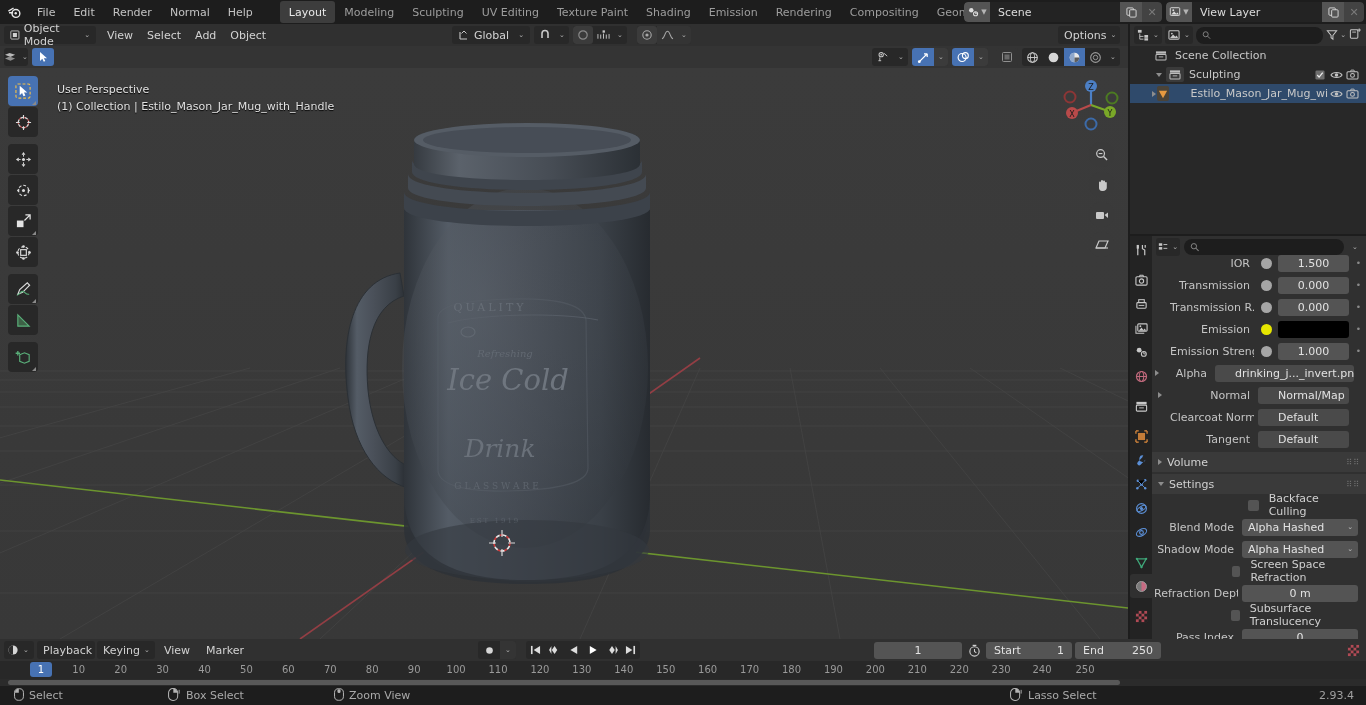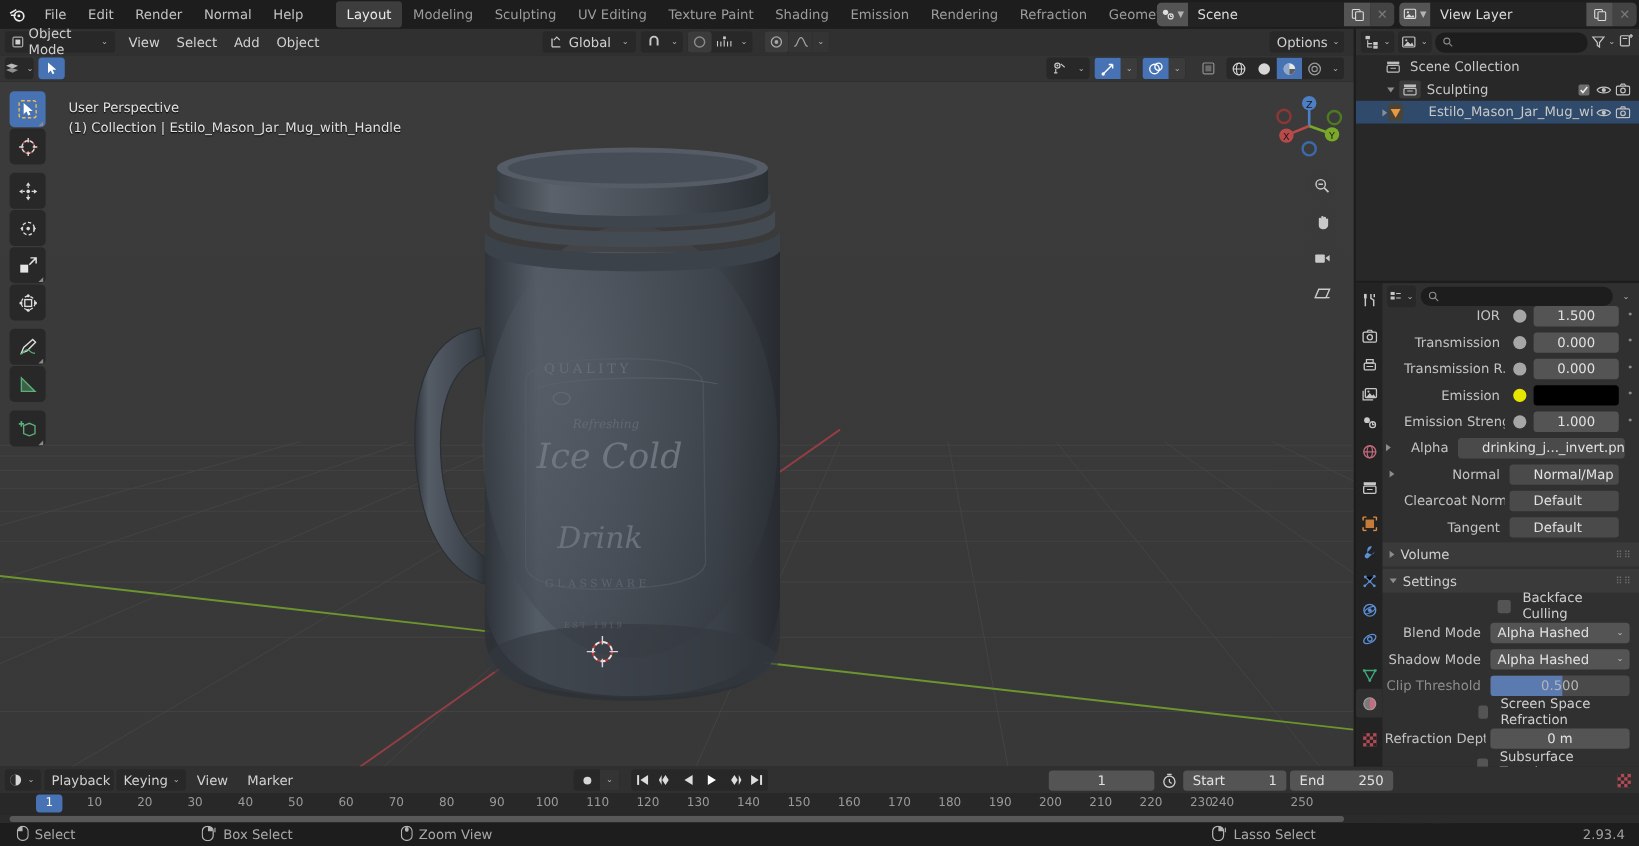--- a/index.html
+++ b/index.html
@@ -148,21 +148,21 @@
       </div>
     <div class="wtabs" id="wtabs">
         <div class="wtab active">Layout</div>
         <div class="wtab">Modeling</div>
         <div class="wtab">Sculpting</div>
         <div class="wtab">UV Editing</div>
         <div class="wtab">Texture Paint</div>
         <div class="wtab">Shading</div>
         <div class="wtab">Emission</div>
         <div class="wtab">Rendering</div>
-        <div class="wtab">Refraction</div>
+        <div class="wtab">Compositing</div>
         <div class="wtab">Geometry Nodes</div>
         <div class="wtab">Scripting</div>
         <div class="wtab wtab-plus">+</div>
       </div>
 
     <div class="topright">
       <div class="idblock">
         <div class="idbtn">
           <svg width="12" height="12" viewBox="0 0 14 14">
               <circle cx="5" cy="5" r="2.6" fill="#ddd"></circle>
@@ -921,27 +921,20 @@
             <span class="pselect">
               <span>Alpha Hashed</span>
               <span class="cv">⌄</span>
             </span>
           </div>
           <div class="prow" style="padding-right: 8px;">
             <span class="plabel">Shadow Mode</span>
             <span class="pselect">
               <span>Alpha Hashed</span>
               <span class="cv">⌄</span>
-            </span>
-          </div>
-          <div class="prow" style="padding-right: 8px;">
-            <span class="plabel dim">Clip Threshold</span>
-            <span class="pslider">
-              <span class="fill" style="width:52%"></span>
-              <span>0.500</span>
             </span>
           </div>
           <div class="prow" style="padding-right: 8px;">
             <span style="width:92px"></span>
             <span class="check"></span>
             <span style="margin-left:6px;font-size:11px;color:#d0d0d0">Screen Space Refraction</span>
           </div>
           <div class="prow" style="padding-right: 8px;">
             <span class="plabel">Refraction Depth</span>
             <span class="pfield">0 m</span>
@@ -1082,21 +1075,21 @@
         <div class="tl-tick" style="left: 623.795px;">140</div>
         <div class="tl-tick" style="left: 665.723px;">150</div>
         <div class="tl-tick" style="left: 707.651px;">160</div>
         <div class="tl-tick" style="left: 749.578px;">170</div>
         <div class="tl-tick" style="left: 791.506px;">180</div>
         <div class="tl-tick" style="left: 833.434px;">190</div>
         <div class="tl-tick" style="left: 875.361px;">200</div>
         <div class="tl-tick" style="left: 917.289px;">210</div>
         <div class="tl-tick" style="left: 959.217px;">220</div>
         <div class="tl-tick" style="left: 1001.14px;">230</div>
-        <div class="tl-tick" style="left: 1019px;">240</div>
+        <div class="tl-tick" style="left: 1042px;">240</div>
         <div class="tl-tick" style="left: 1085px;">250</div>
         <div class="tl-cur" style="left: 30px; width: 22px;">1</div>
       </div>
     <div class="tl-scroll">
         <div class="bar"></div>
       </div>
   </div>
 
   <div class="status">
     <div id="status-hints" style="display:flex;align-items:center">

